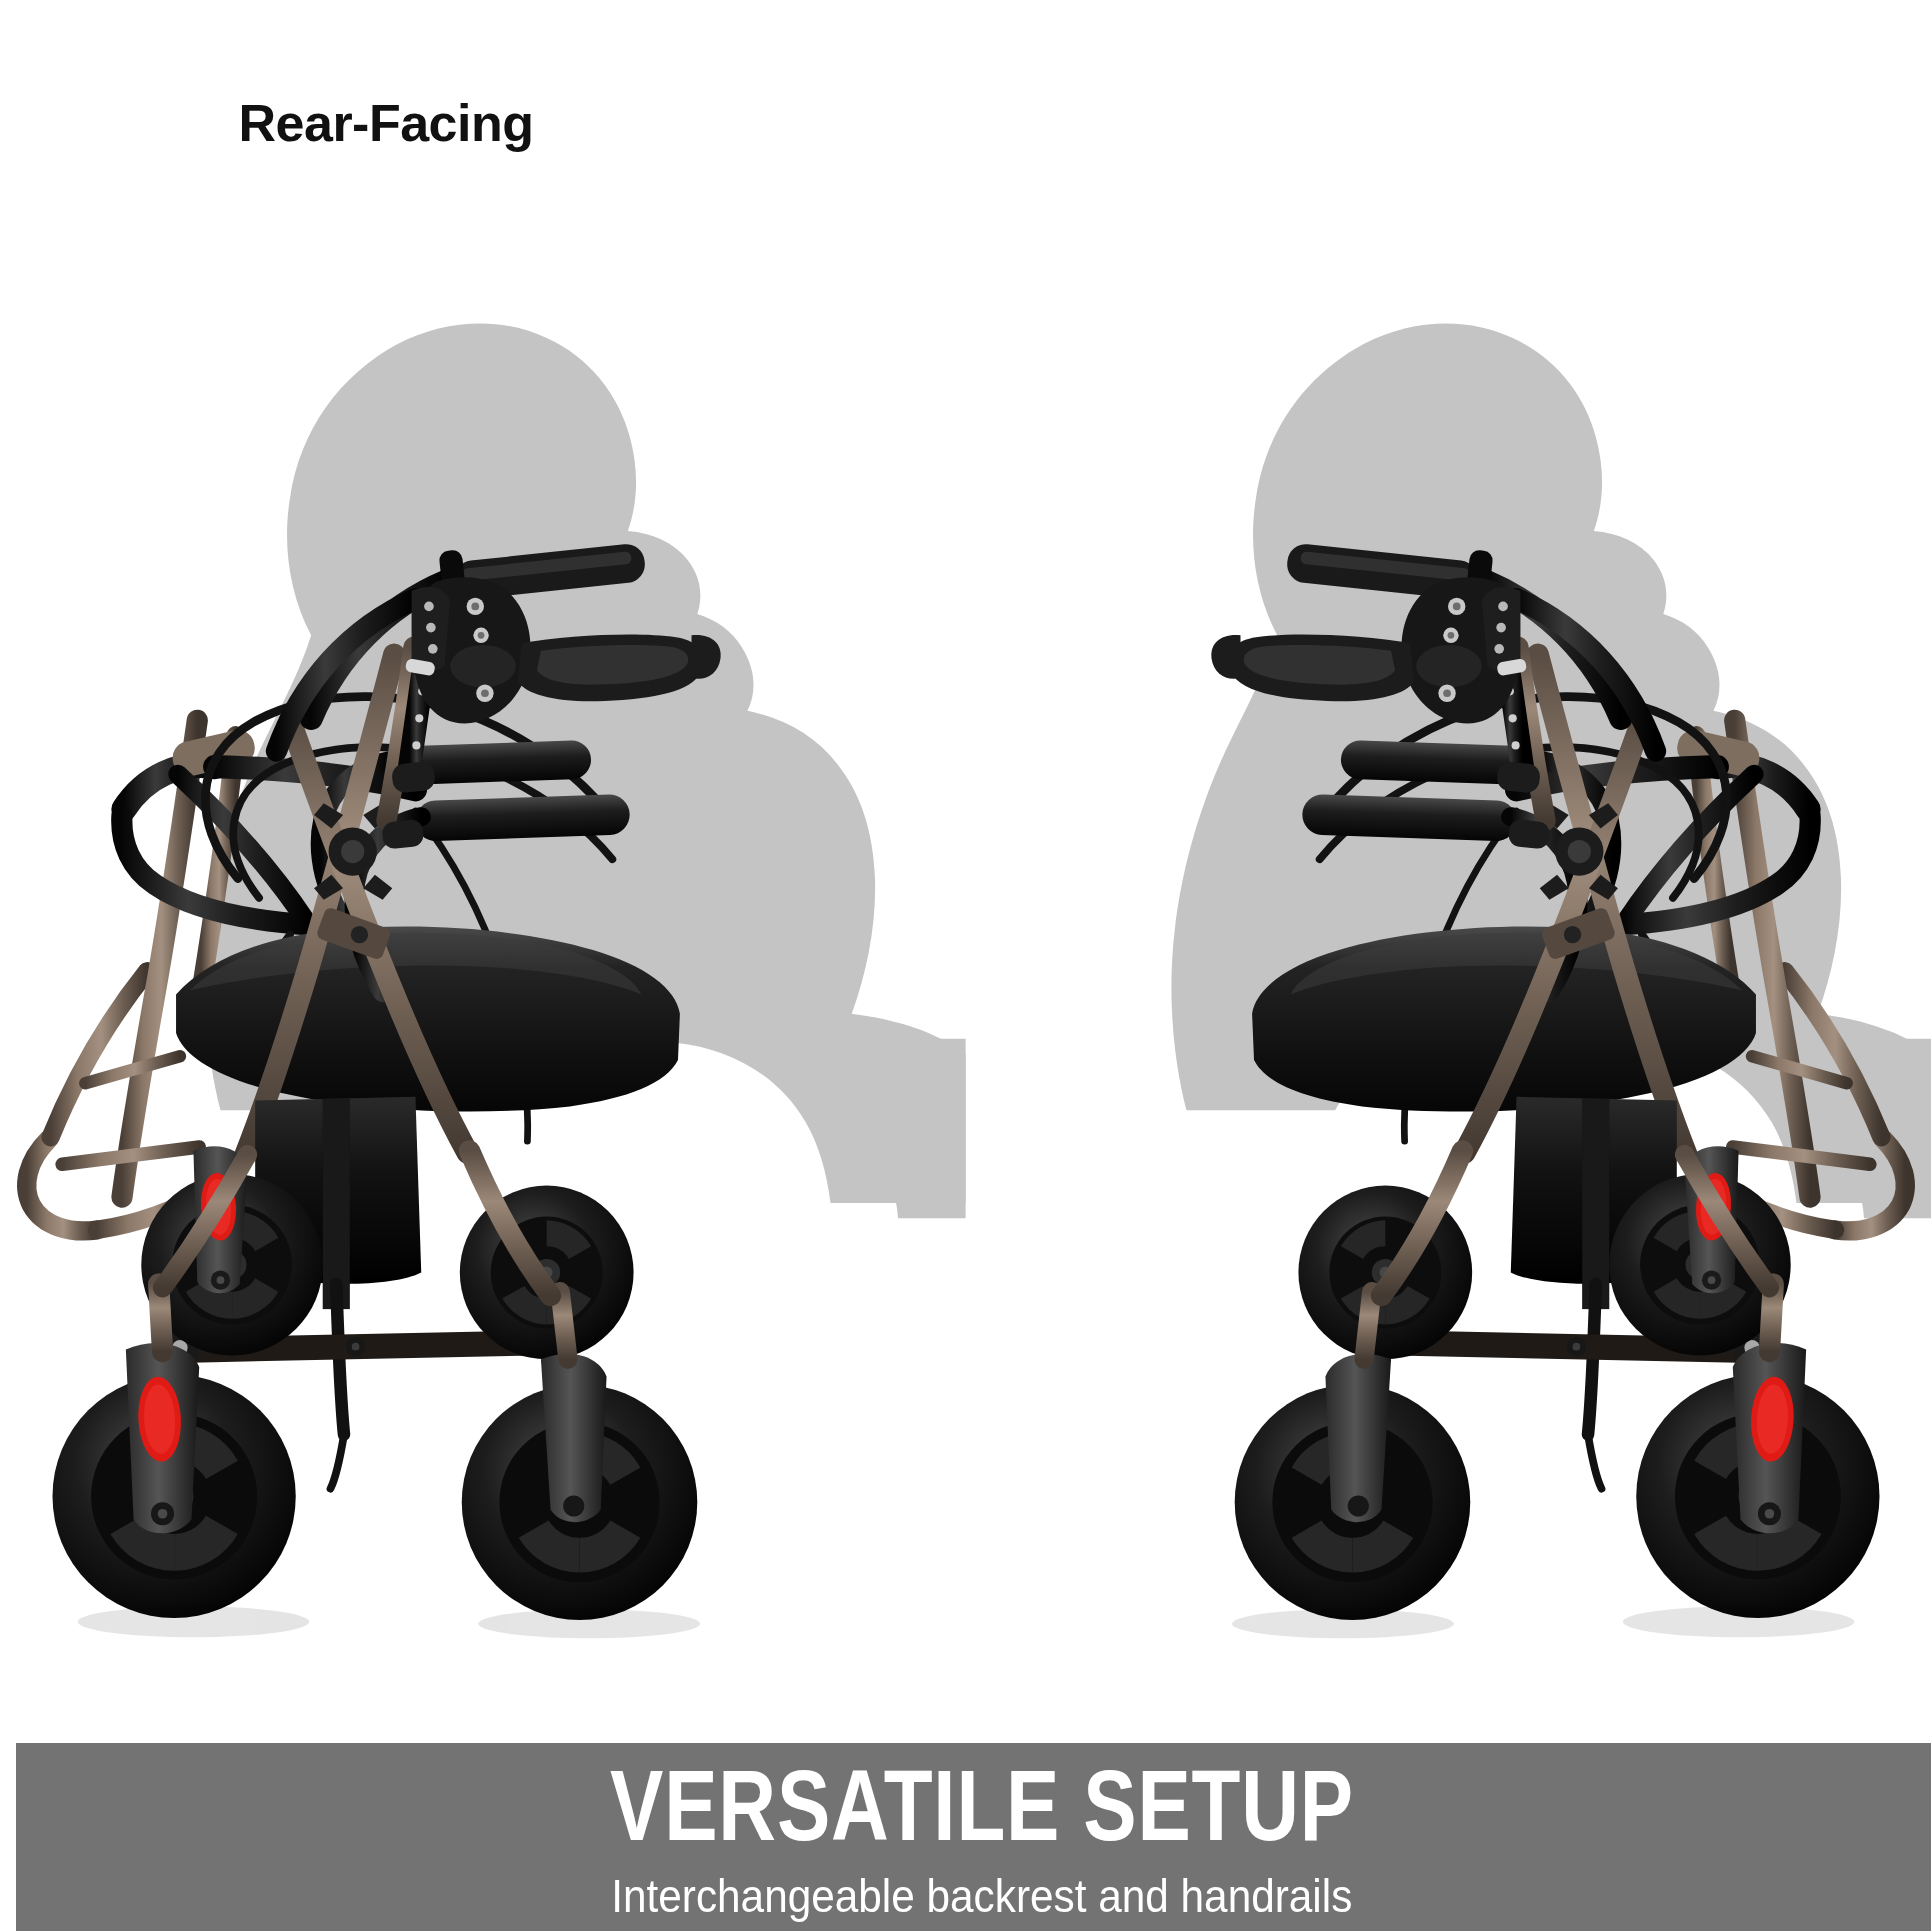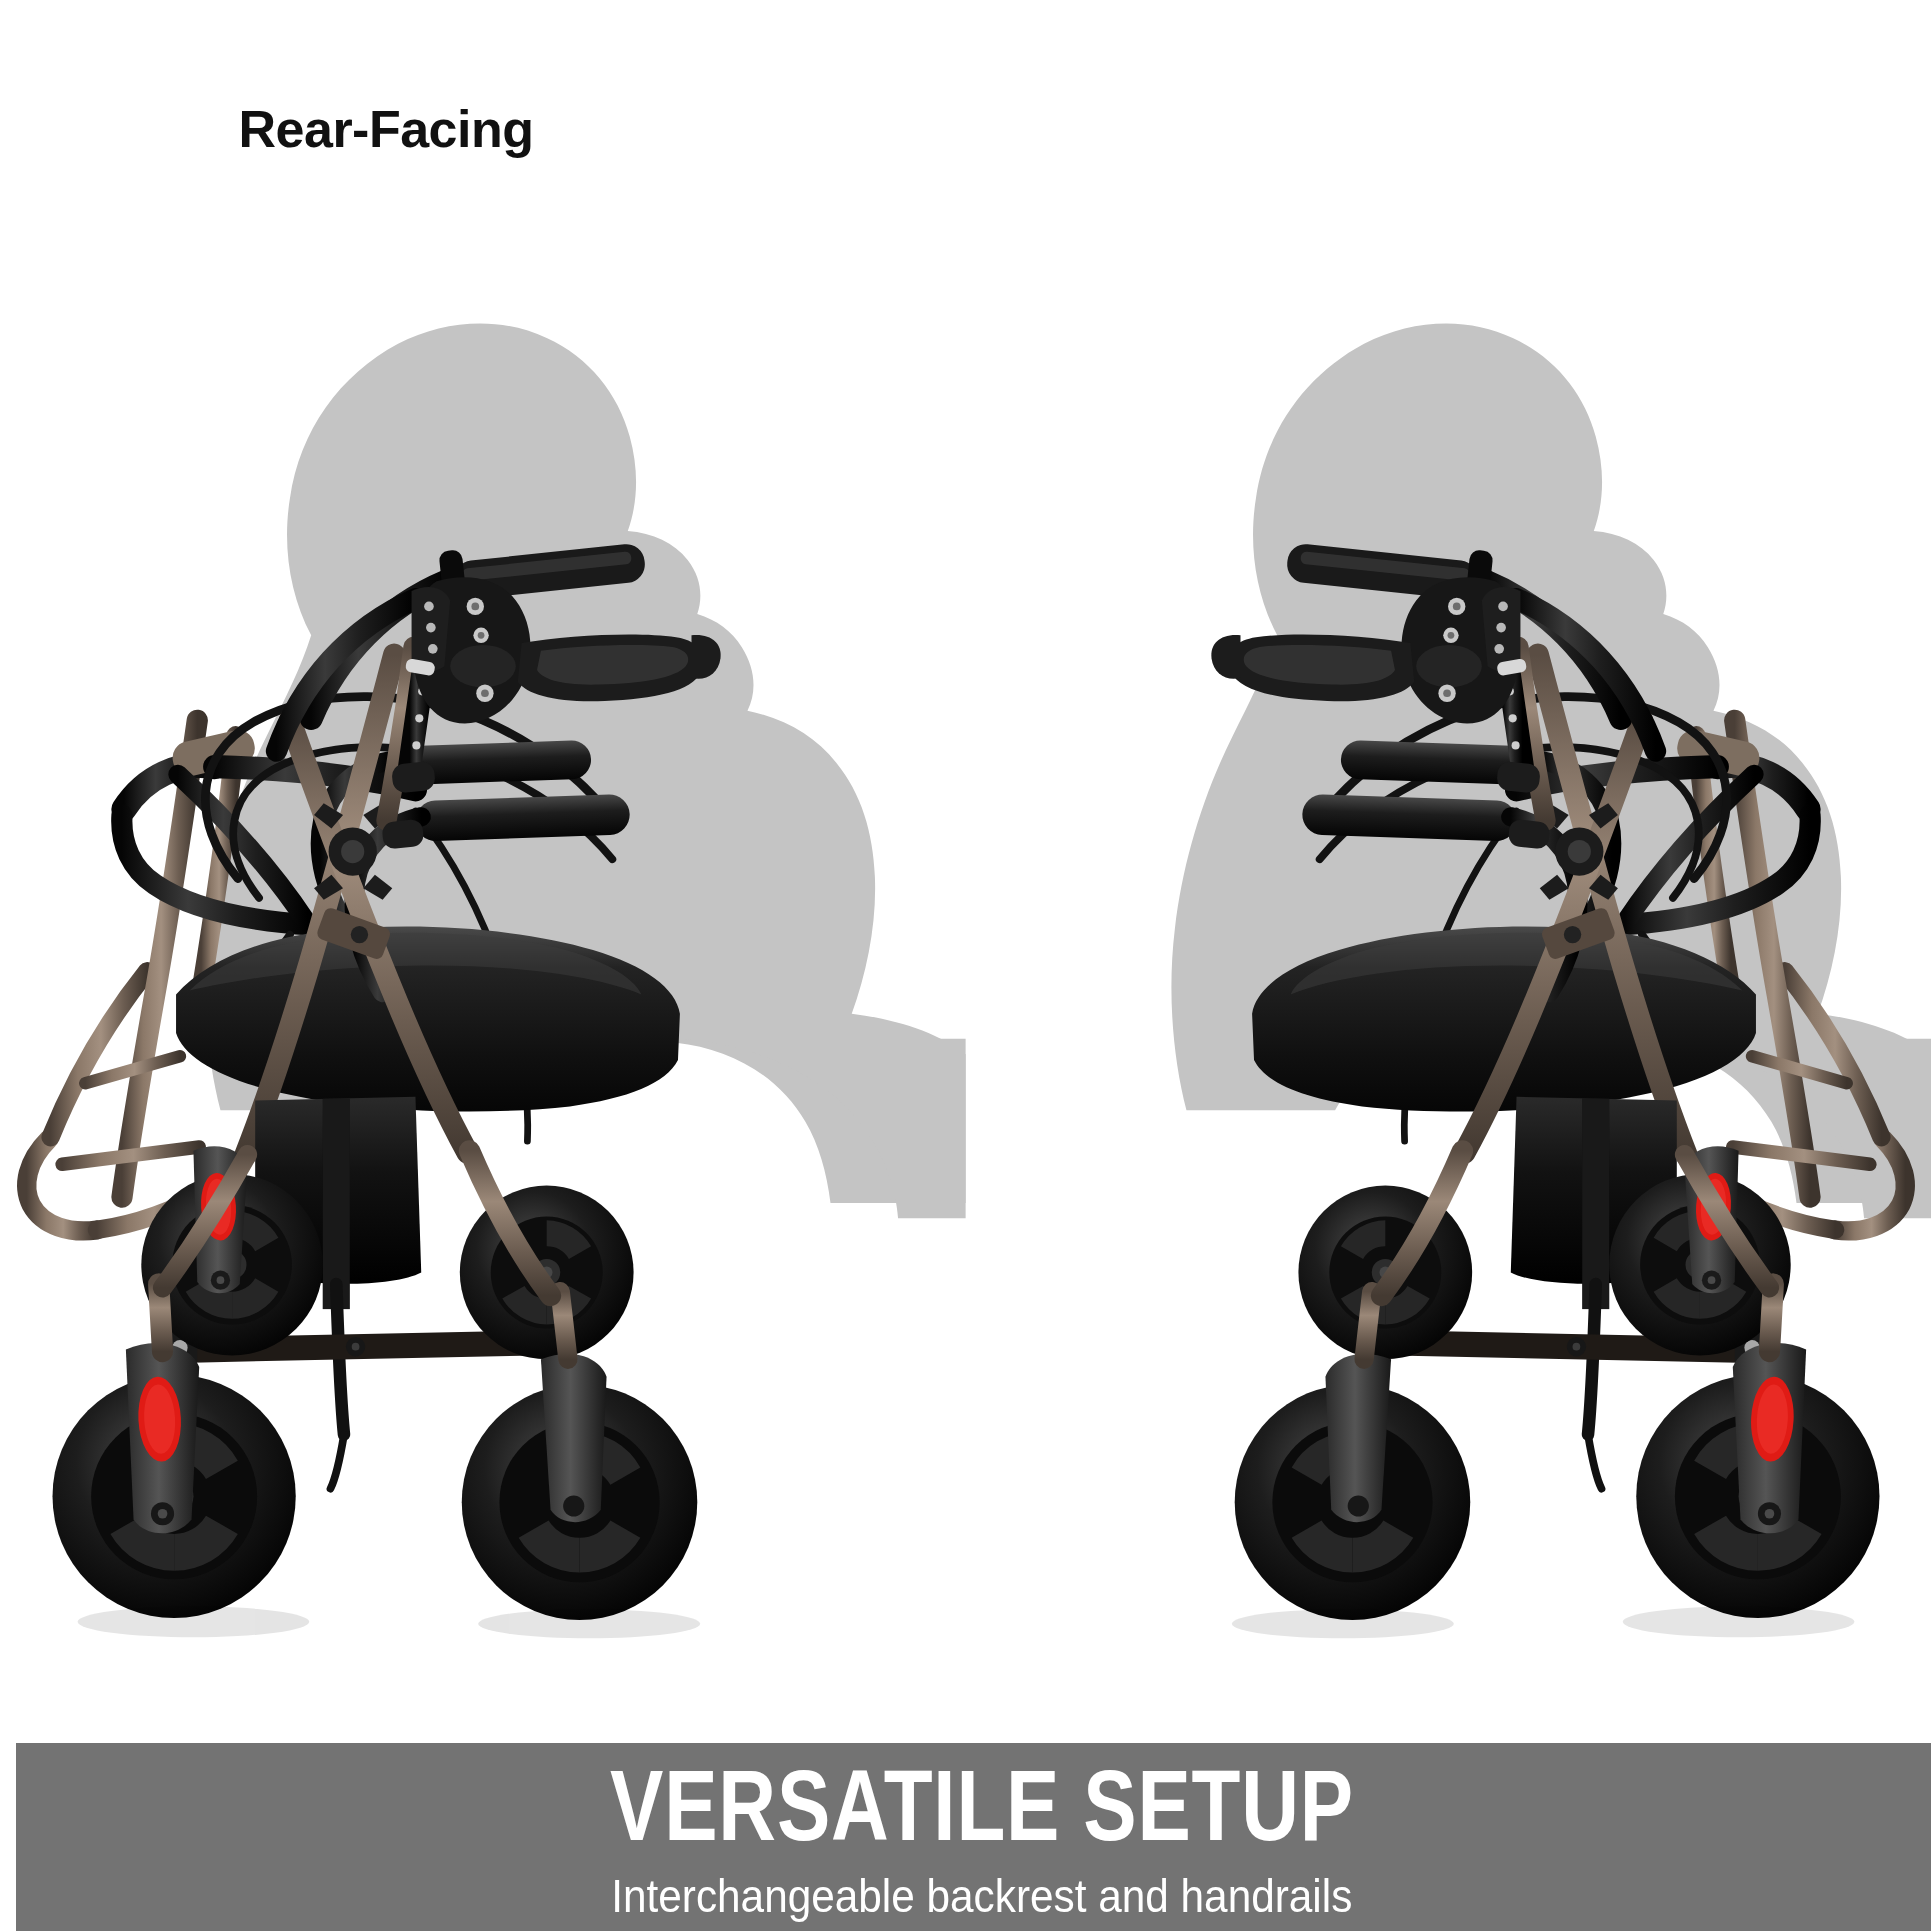--- a/index.html
+++ b/index.html
@@ -9,21 +9,21 @@
 
   #stage { position:relative; width:1931px; height:1931px; background:#ffffff; }
 
   
   .panel-label{
     position:absolute; top:93px; width:676px; text-align:center;
     font-family:"Liberation Sans", sans-serif;
     font-size:52px; font-weight:700; color:#111111; letter-spacing:-0.5px;
     white-space:nowrap;
   }
-  #label-left  { left:48px;margin-top:6px;  }
+  #label-left  { left:48px;  }
   #label-right { left:1023px;}
 
   
   .scene{ position:absolute; top:145px; height:1583px; width:966px; overflow:hidden; }
   #scene-left { left:0px; }
   #scene-right{ left:966px; }
 
   .scene svg{ display:block; width:966px; height:1583px; }
 
   

